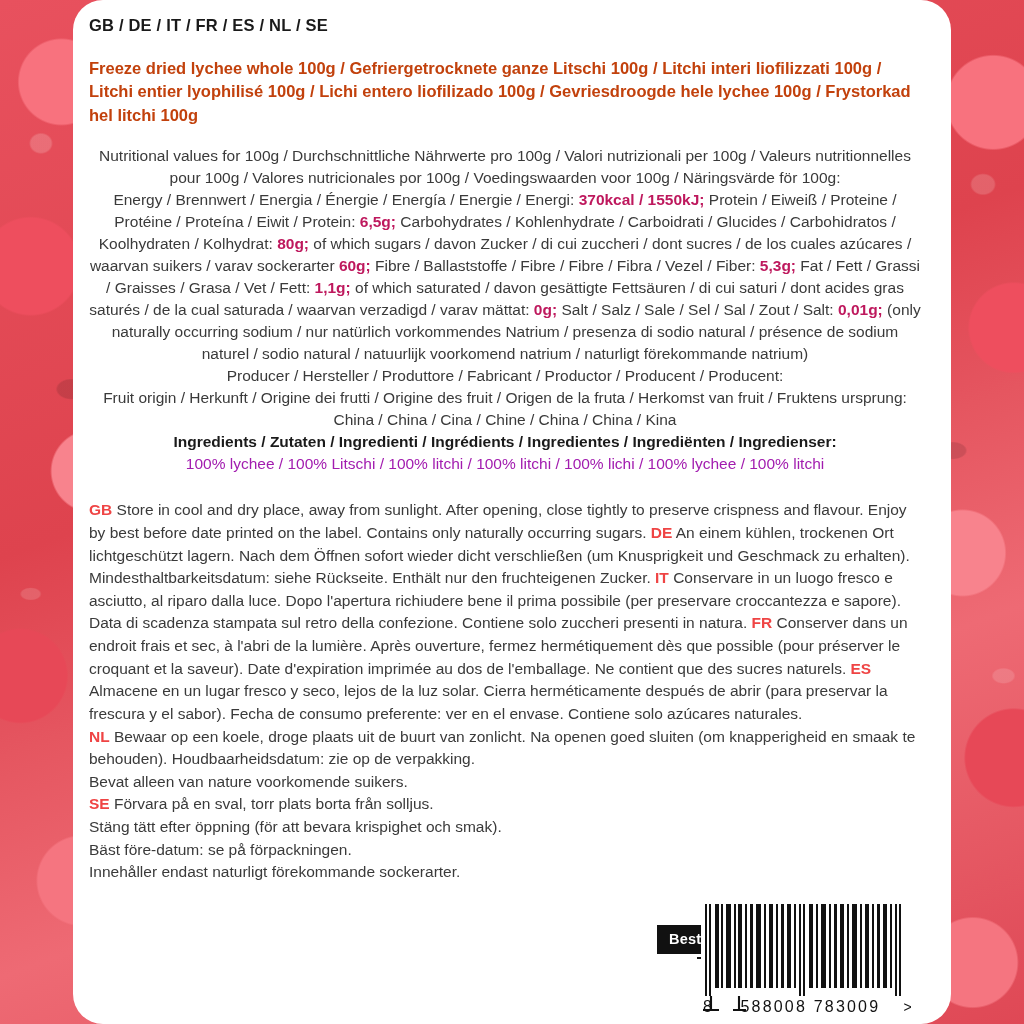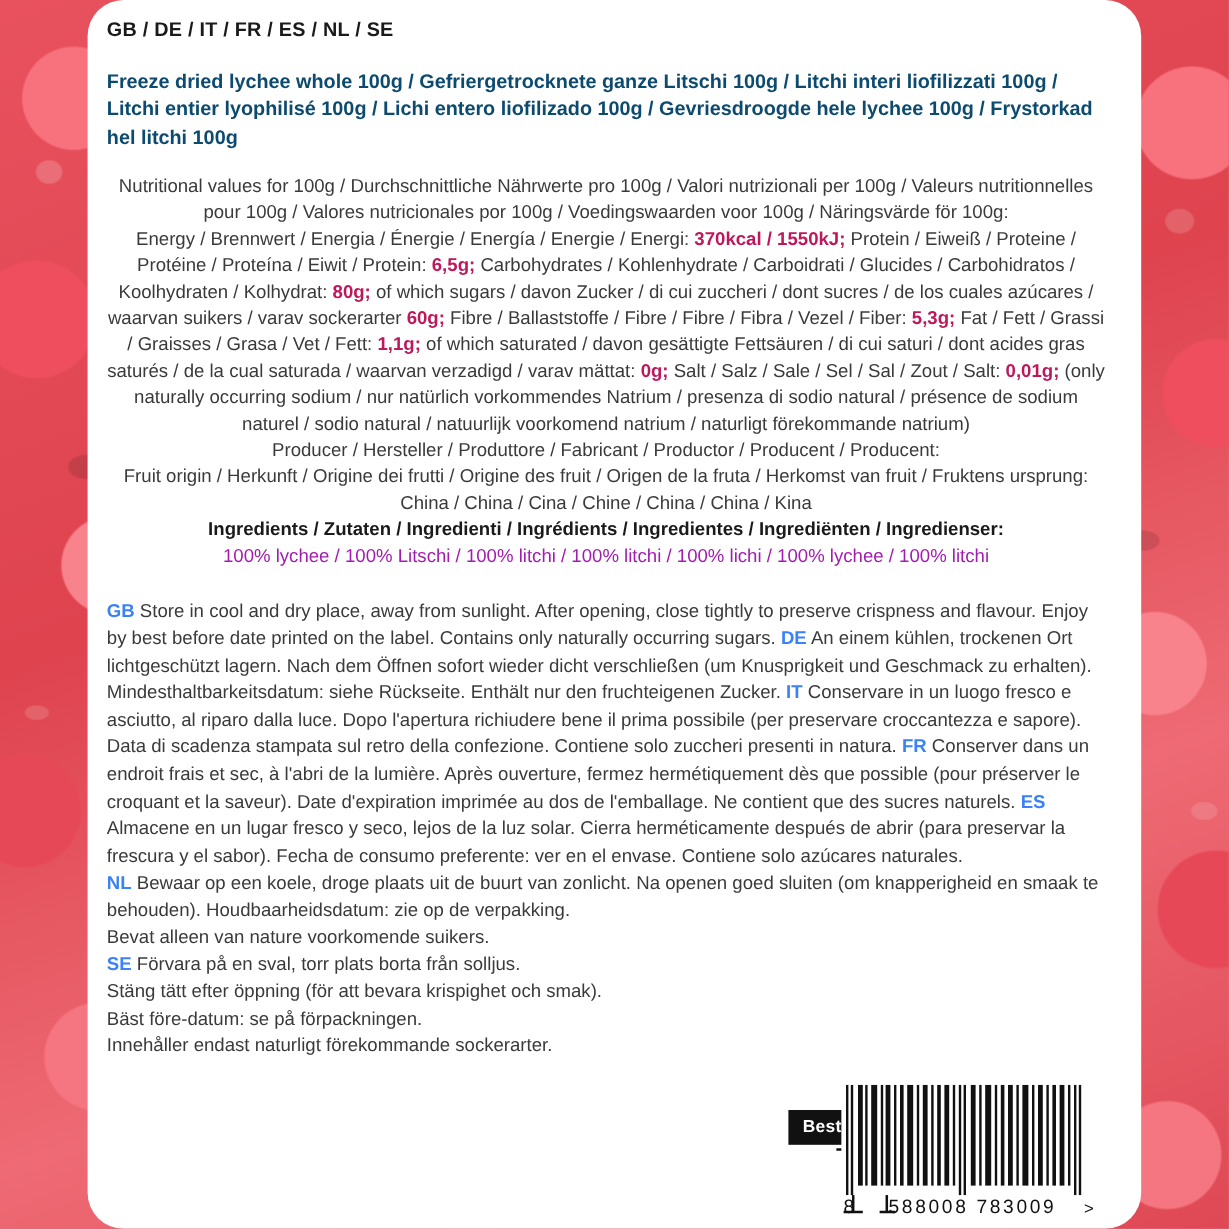--- a/index.html
+++ b/index.html
@@ -67,21 +67,21 @@
     font-size: 16.5px;
     font-weight: bold;
     color: #1a1a1a;
     letter-spacing: .2px;
     margin: 0 0 22px 0;
   }
 
   .product-title {
     font-size: 16.5px;
     font-weight: bold;
-    color: #0c4a6e;
+    color: #c2410c;
     line-height: 1.42;
     margin: 0 0 18px 0;
   }
 
   .nutri-block {
     font-size: 15.5px;
     color: #3a3a3a;
     line-height: 1.42;
   }
   .nutri-block p { margin: 0; text-align: center; }
@@ -100,21 +100,21 @@
     line-height: 1.42;
   }
 
   .storage {
     margin-top: 24px;
     font-size: 15.5px;
     color: #3a3a3a;
     line-height: 1.46;
   }
   .storage p { margin: 0; }
-  .storage b { color: #3b82f6; }
+  .storage b { color: #ef4444; }
 
   
   #bottom-row {
     position: absolute;
     left: 16px;
     right: 30px;
     bottom: 8px;
     height: 150px;
   }
 

